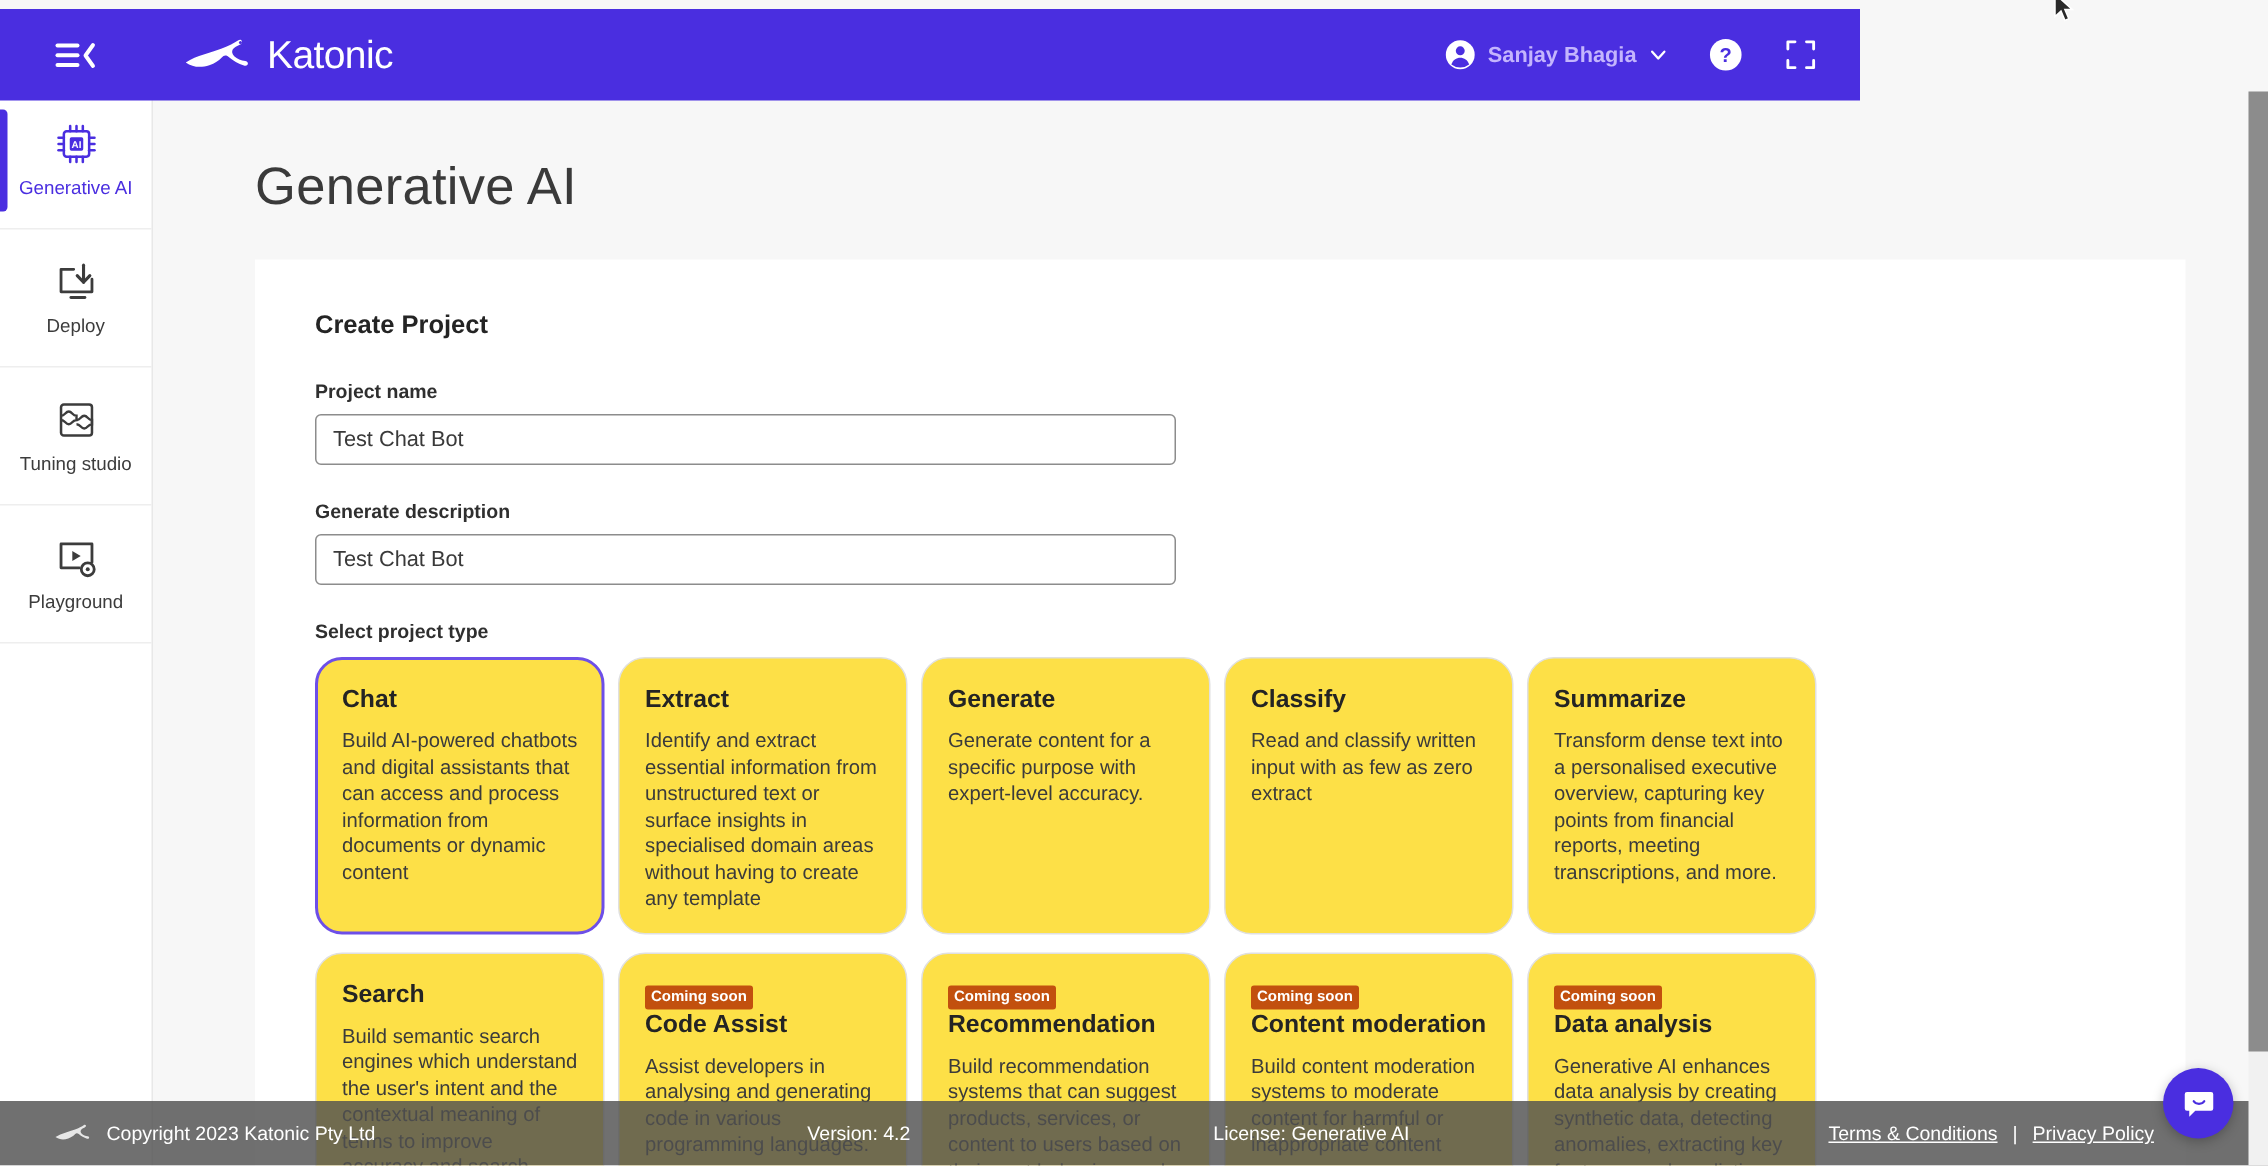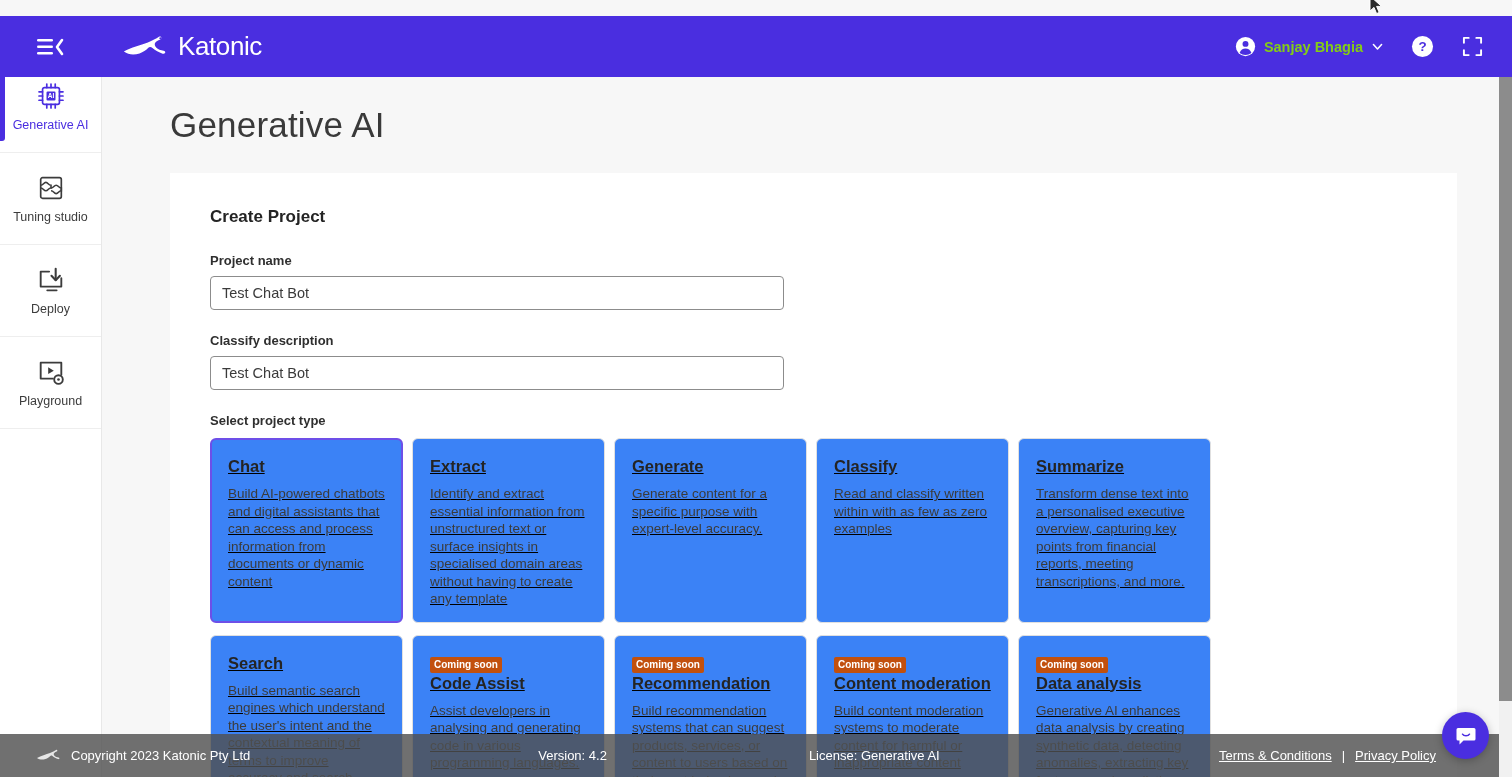--- a/index.html
+++ b/index.html
@@ -8,22 +8,22 @@
     font-family: "Liberation Sans", sans-serif;
     background: #f7f7f7;
     overflow: hidden;
   }
 
   
   .app { position: relative; width: 1512px; height: 777px; }
 
   
   .topbar {
-    position: absolute; top: 16px; left: 0;
-    width: 1512px; height: 61px;
+    position: absolute; top: 6px; left: 0;
+    width: 1240px; height: 61px;
     background: #4a2ee0;
     display: flex; align-items: center;
     z-index: 30;
   }
   .menu-toggle {
     margin-left: 33px; width: 34px; height: 30px;
     display: flex; align-items: center; justify-content: center;
     cursor: pointer;
   }
   .brand {
@@ -38,21 +38,21 @@
   }
   .topbar-right {
     margin-left: auto; margin-right: 28px;
     display: flex; align-items: center; gap: 26px;
   }
   .user-menu {
     display: flex; align-items: center; gap: 8px; cursor: pointer;
   }
   .avatar-icon { width: 21px; height: 21px; display: block; }
   .user-name {
-    color: #84cc16; font-size: 14.5px; font-weight: 700;
+    color: #c4b5fd; font-size: 14.5px; font-weight: 700;
     white-space: nowrap;
   }
   .chev { width: 13px; height: 13px; display: block; }
   .help-btn, .fullscreen-btn {
     width: 24px; height: 24px; cursor: pointer;
     display: flex; align-items: center; justify-content: center;
   }
 
   
   .sidebar {
@@ -133,25 +133,24 @@
   .card-grid {
     display: grid;
     grid-template-columns: repeat(5, 193px);
     gap: 12px 9px;
     width: 1000px;
   }
   .type-card {
     position: relative;
     min-height: 166px;
     border: 1px solid #e0e0e0;
-    border-radius: 6px;
-    background: #3b82f6;
+    border-radius: 18px;
+    background: #fde047;
     padding: 18px 17px 14px 17px;
     cursor: pointer;
-    text-decoration: underline;
   }
   .type-card.selected {
     border: 2px solid #6d4fe8;
     padding: 17px 16px 13px 16px;
   }
   .badge {
     display: inline-block;
     background: #c2500e;
     color: #ffffff;
     font-size: 10px; font-weight: 700;
@@ -299,35 +298,35 @@
           <path d="M25 11.5 H28.8"></path>
             <path d="M25 16 H28.8"></path>
             <path d="M25 20.5 H28.8"></path>
         </g>
       </svg>
       <span class="nav-label">Generative AI</span>
     </div>
 
     <div class="nav-item">
       <svg class="nav-icon" viewBox="0 0 32 32" fill="none">
-        <rect x="5" y="5" width="22" height="22" rx="2" stroke="#3c3c3c" stroke-width="1.8"></rect>
-        <path d="M5 13 C8 13 8 10 10.5 10 C13 10 13 13 16 13 V16 C13 16 13 19 10.5 19 C8 19 8 16 5 16" stroke="#3c3c3c" stroke-width="1.7" fill="none"></path>
-        <path d="M16 16 C19 16 19 13 21.5 13 C24 13 24 16 27 16 V19 C24 19 24 22 21.5 22 C19 22 19 19 16 19" stroke="#3c3c3c" stroke-width="1.7" fill="none"></path>
-      </svg>
-      <span class="nav-label">Tuning studio</span>
-    </div>
-
-    <div class="nav-item">
-      <svg class="nav-icon" viewBox="0 0 32 32" fill="none">
         <path d="M5 7 H14 M5 7 V23 H27 M27 23 V14" stroke="#3c3c3c" stroke-width="2" stroke-linecap="round" stroke-linejoin="round" fill="none"></path>
         <path d="M21 4 V16" stroke="#3c3c3c" stroke-width="2.2" stroke-linecap="round"></path>
         <path d="M16.5 11.5 L21 16.2 L25.5 11.5" stroke="#3c3c3c" stroke-width="2.2" stroke-linecap="round" stroke-linejoin="round" fill="none"></path>
         <path d="M12 27 H22" stroke="#3c3c3c" stroke-width="2" stroke-linecap="round"></path>
       </svg>
       <span class="nav-label">Deploy</span>
+    </div>
+
+    <div class="nav-item">
+      <svg class="nav-icon" viewBox="0 0 32 32" fill="none">
+        <rect x="5" y="5" width="22" height="22" rx="2" stroke="#3c3c3c" stroke-width="1.8"></rect>
+        <path d="M5 13 C8 13 8 10 10.5 10 C13 10 13 13 16 13 V16 C13 16 13 19 10.5 19 C8 19 8 16 5 16" stroke="#3c3c3c" stroke-width="1.7" fill="none"></path>
+        <path d="M16 16 C19 16 19 13 21.5 13 C24 13 24 16 27 16 V19 C24 19 24 22 21.5 22 C19 22 19 19 16 19" stroke="#3c3c3c" stroke-width="1.7" fill="none"></path>
+      </svg>
+      <span class="nav-label">Tuning studio</span>
     </div>
 
 
     <div class="nav-item">
       <svg class="nav-icon" viewBox="0 0 32 32" fill="none">
         <path d="M5 6 H27 V19 M5 6 V23 H18" stroke="#3c3c3c" stroke-width="2" stroke-linecap="round" stroke-linejoin="round" fill="none"></path>
         <path d="M13 11 L19 14.6 L13 18.2 Z" fill="#3c3c3c"></path>
         <circle cx="24" cy="24" r="4.6" stroke="#3c3c3c" stroke-width="2" fill="none"></circle>
         <circle cx="24" cy="24" r="1.4" fill="#3c3c3c"></circle>
       </svg>
@@ -344,21 +343,21 @@
       <div class="section-title">Create Project</div>
 
       <div>
         <div class="field-label">Project name</div>
         <input class="text-input" type="text" value="Test Chat Bot" style="">
       </div>
 
       <div class="field-gap"></div>
 
       <div>
-        <div class="field-label">Classify description</div>
+        <div class="field-label">Generate description</div>
         <input class="text-input" type="text" value="Test Chat Bot" style="">
       </div>
 
       <div class="select-label">Select project type</div>
 
       <div class="card-grid">
 
         <div class="type-card selected">
           <div class="card-title">Chat</div>
           <div class="card-desc">Build AI-powered chatbots and digital assistants that can access and process information from documents or dynamic content</div>
@@ -369,21 +368,21 @@
           <div class="card-desc">Identify and extract essential information from unstructured text or surface insights in specialised domain areas without having to create any template</div>
         </div>
 
         <div class="type-card">
           <div class="card-title">Generate</div>
           <div class="card-desc">Generate content for a specific purpose with expert-level accuracy.</div>
         </div>
 
         <div class="type-card">
           <div class="card-title">Classify</div>
-          <div class="card-desc">Read and classify written within with as few as zero examples</div>
+          <div class="card-desc">Read and classify written input with as few as zero extract</div>
         </div>
 
         <div class="type-card">
           <div class="card-title">Summarize</div>
           <div class="card-desc">Transform dense text into a personalised executive overview, capturing key points from financial reports, meeting transcriptions, and more.</div>
         </div>
 
         <div class="type-card">
           <div class="card-title">Search</div>
           <div class="card-desc">Build semantic search engines which understand the user's intent and the contextual meaning of terms to improve accuracy and search results</div>

